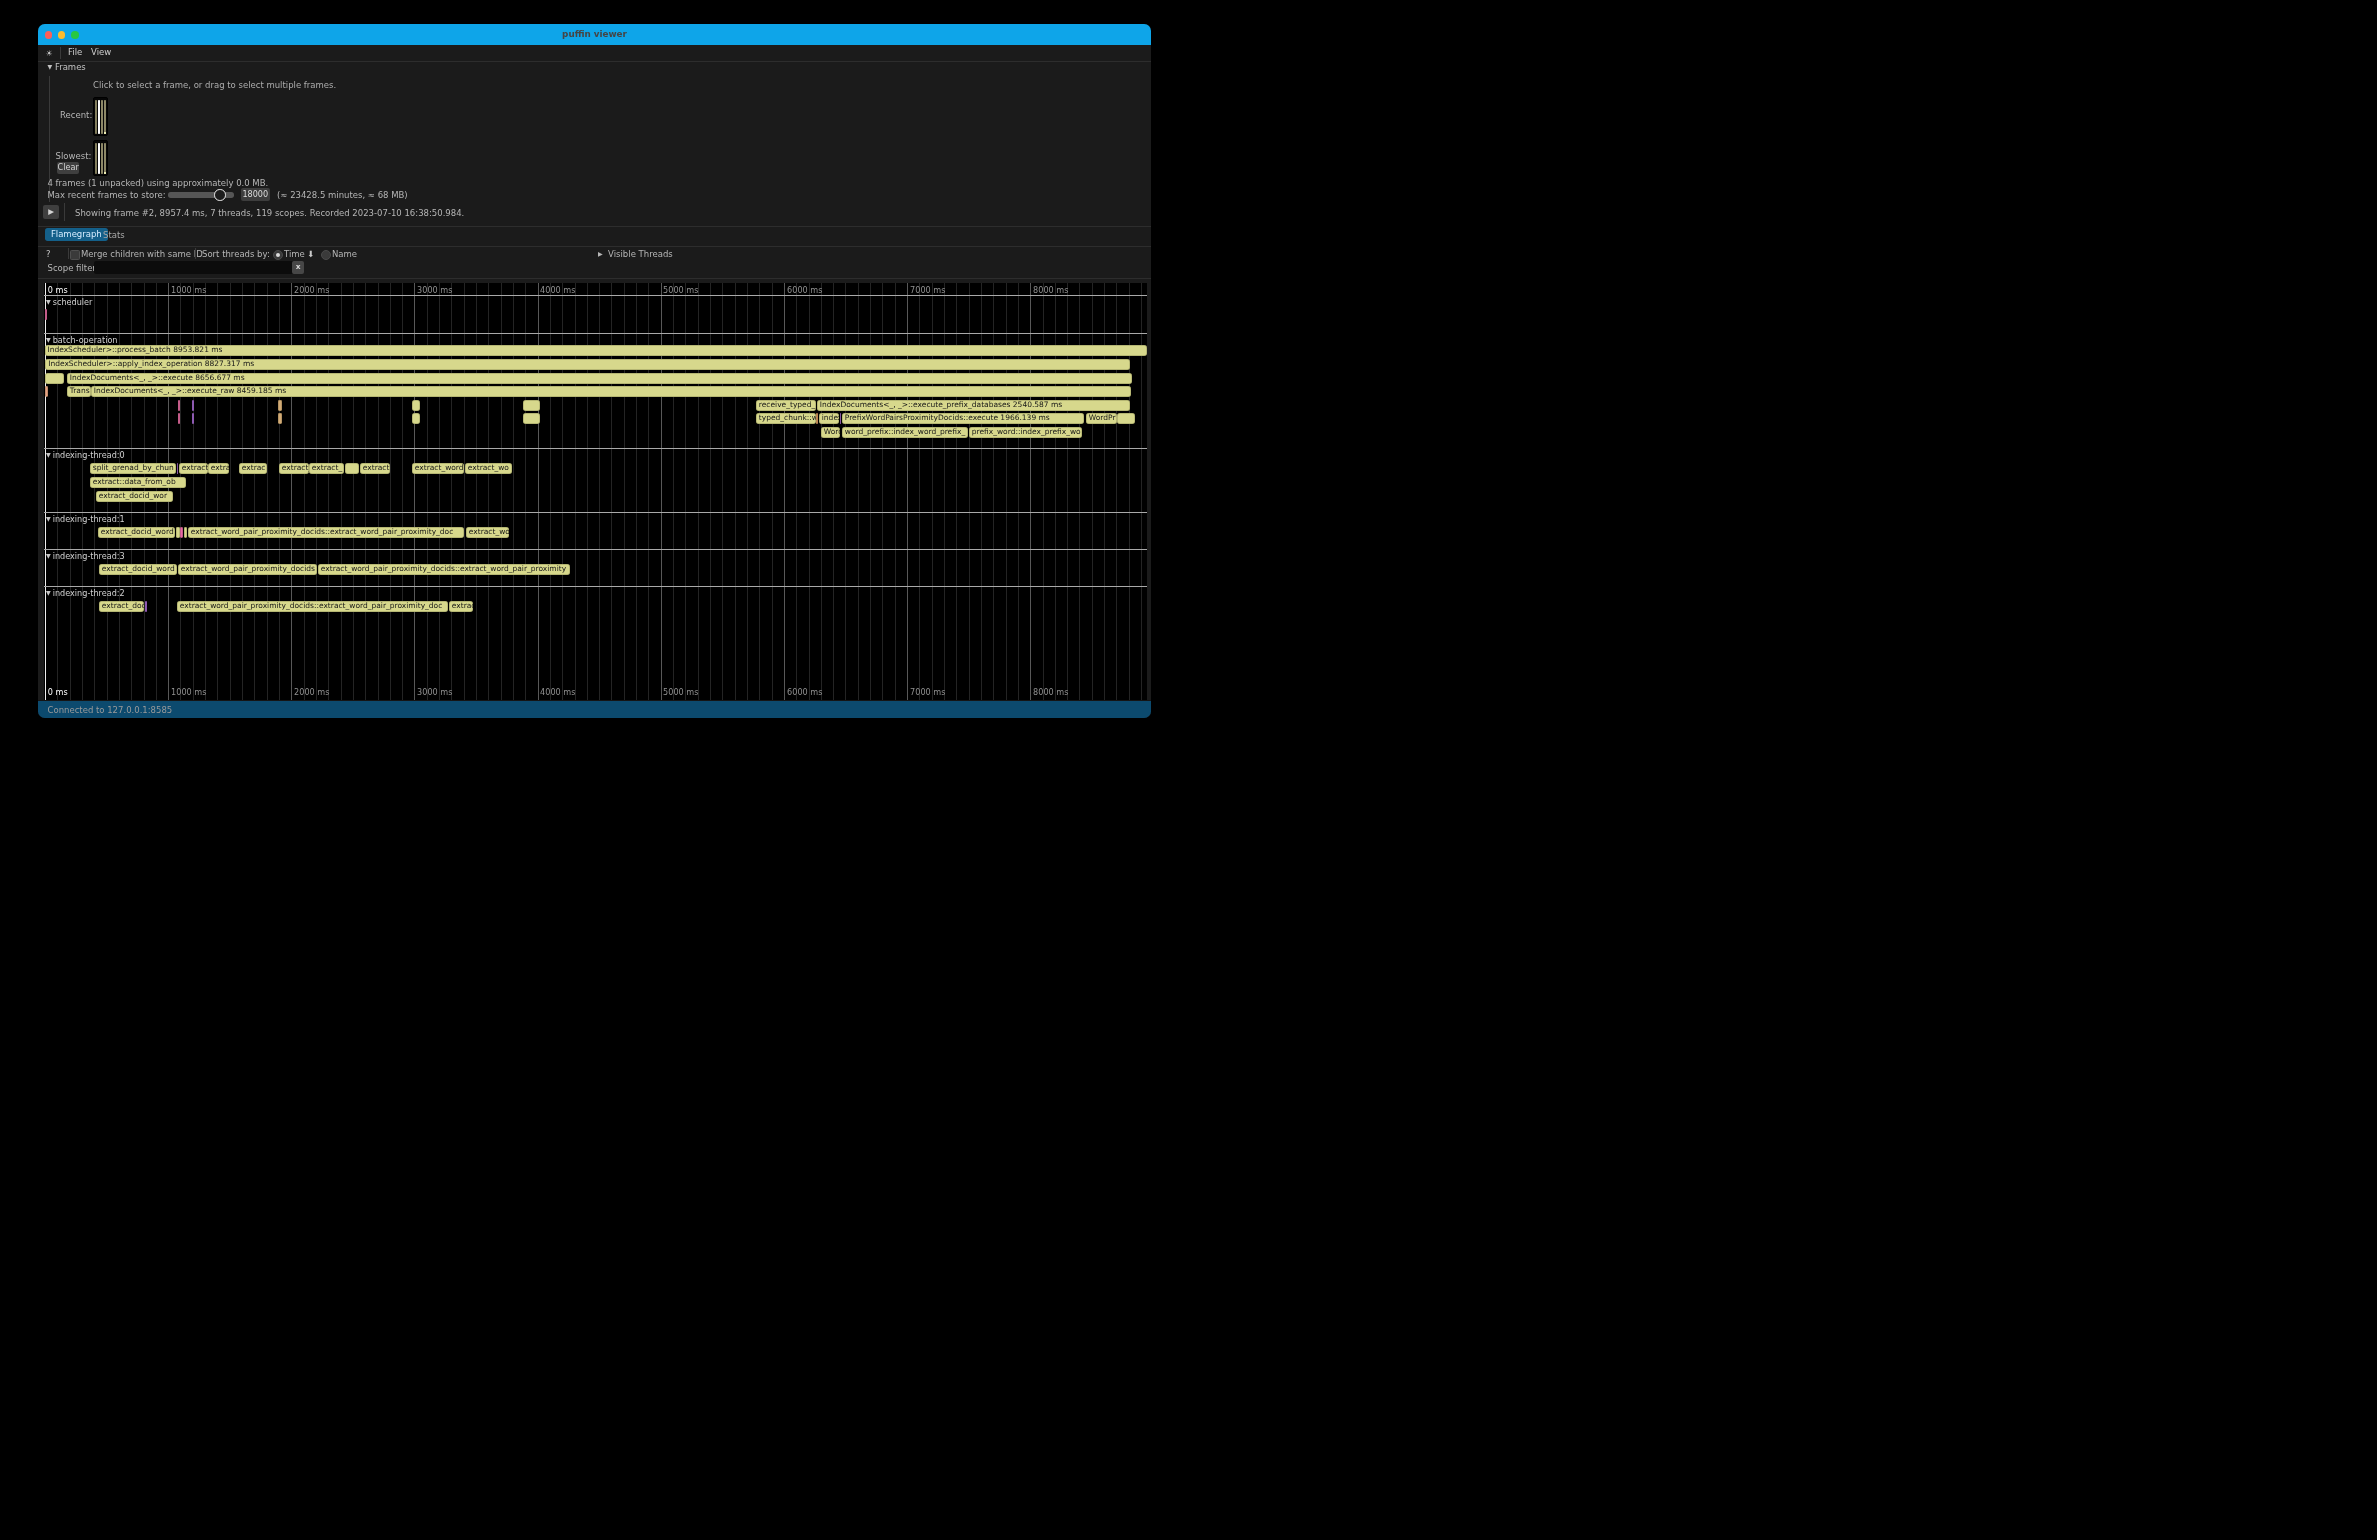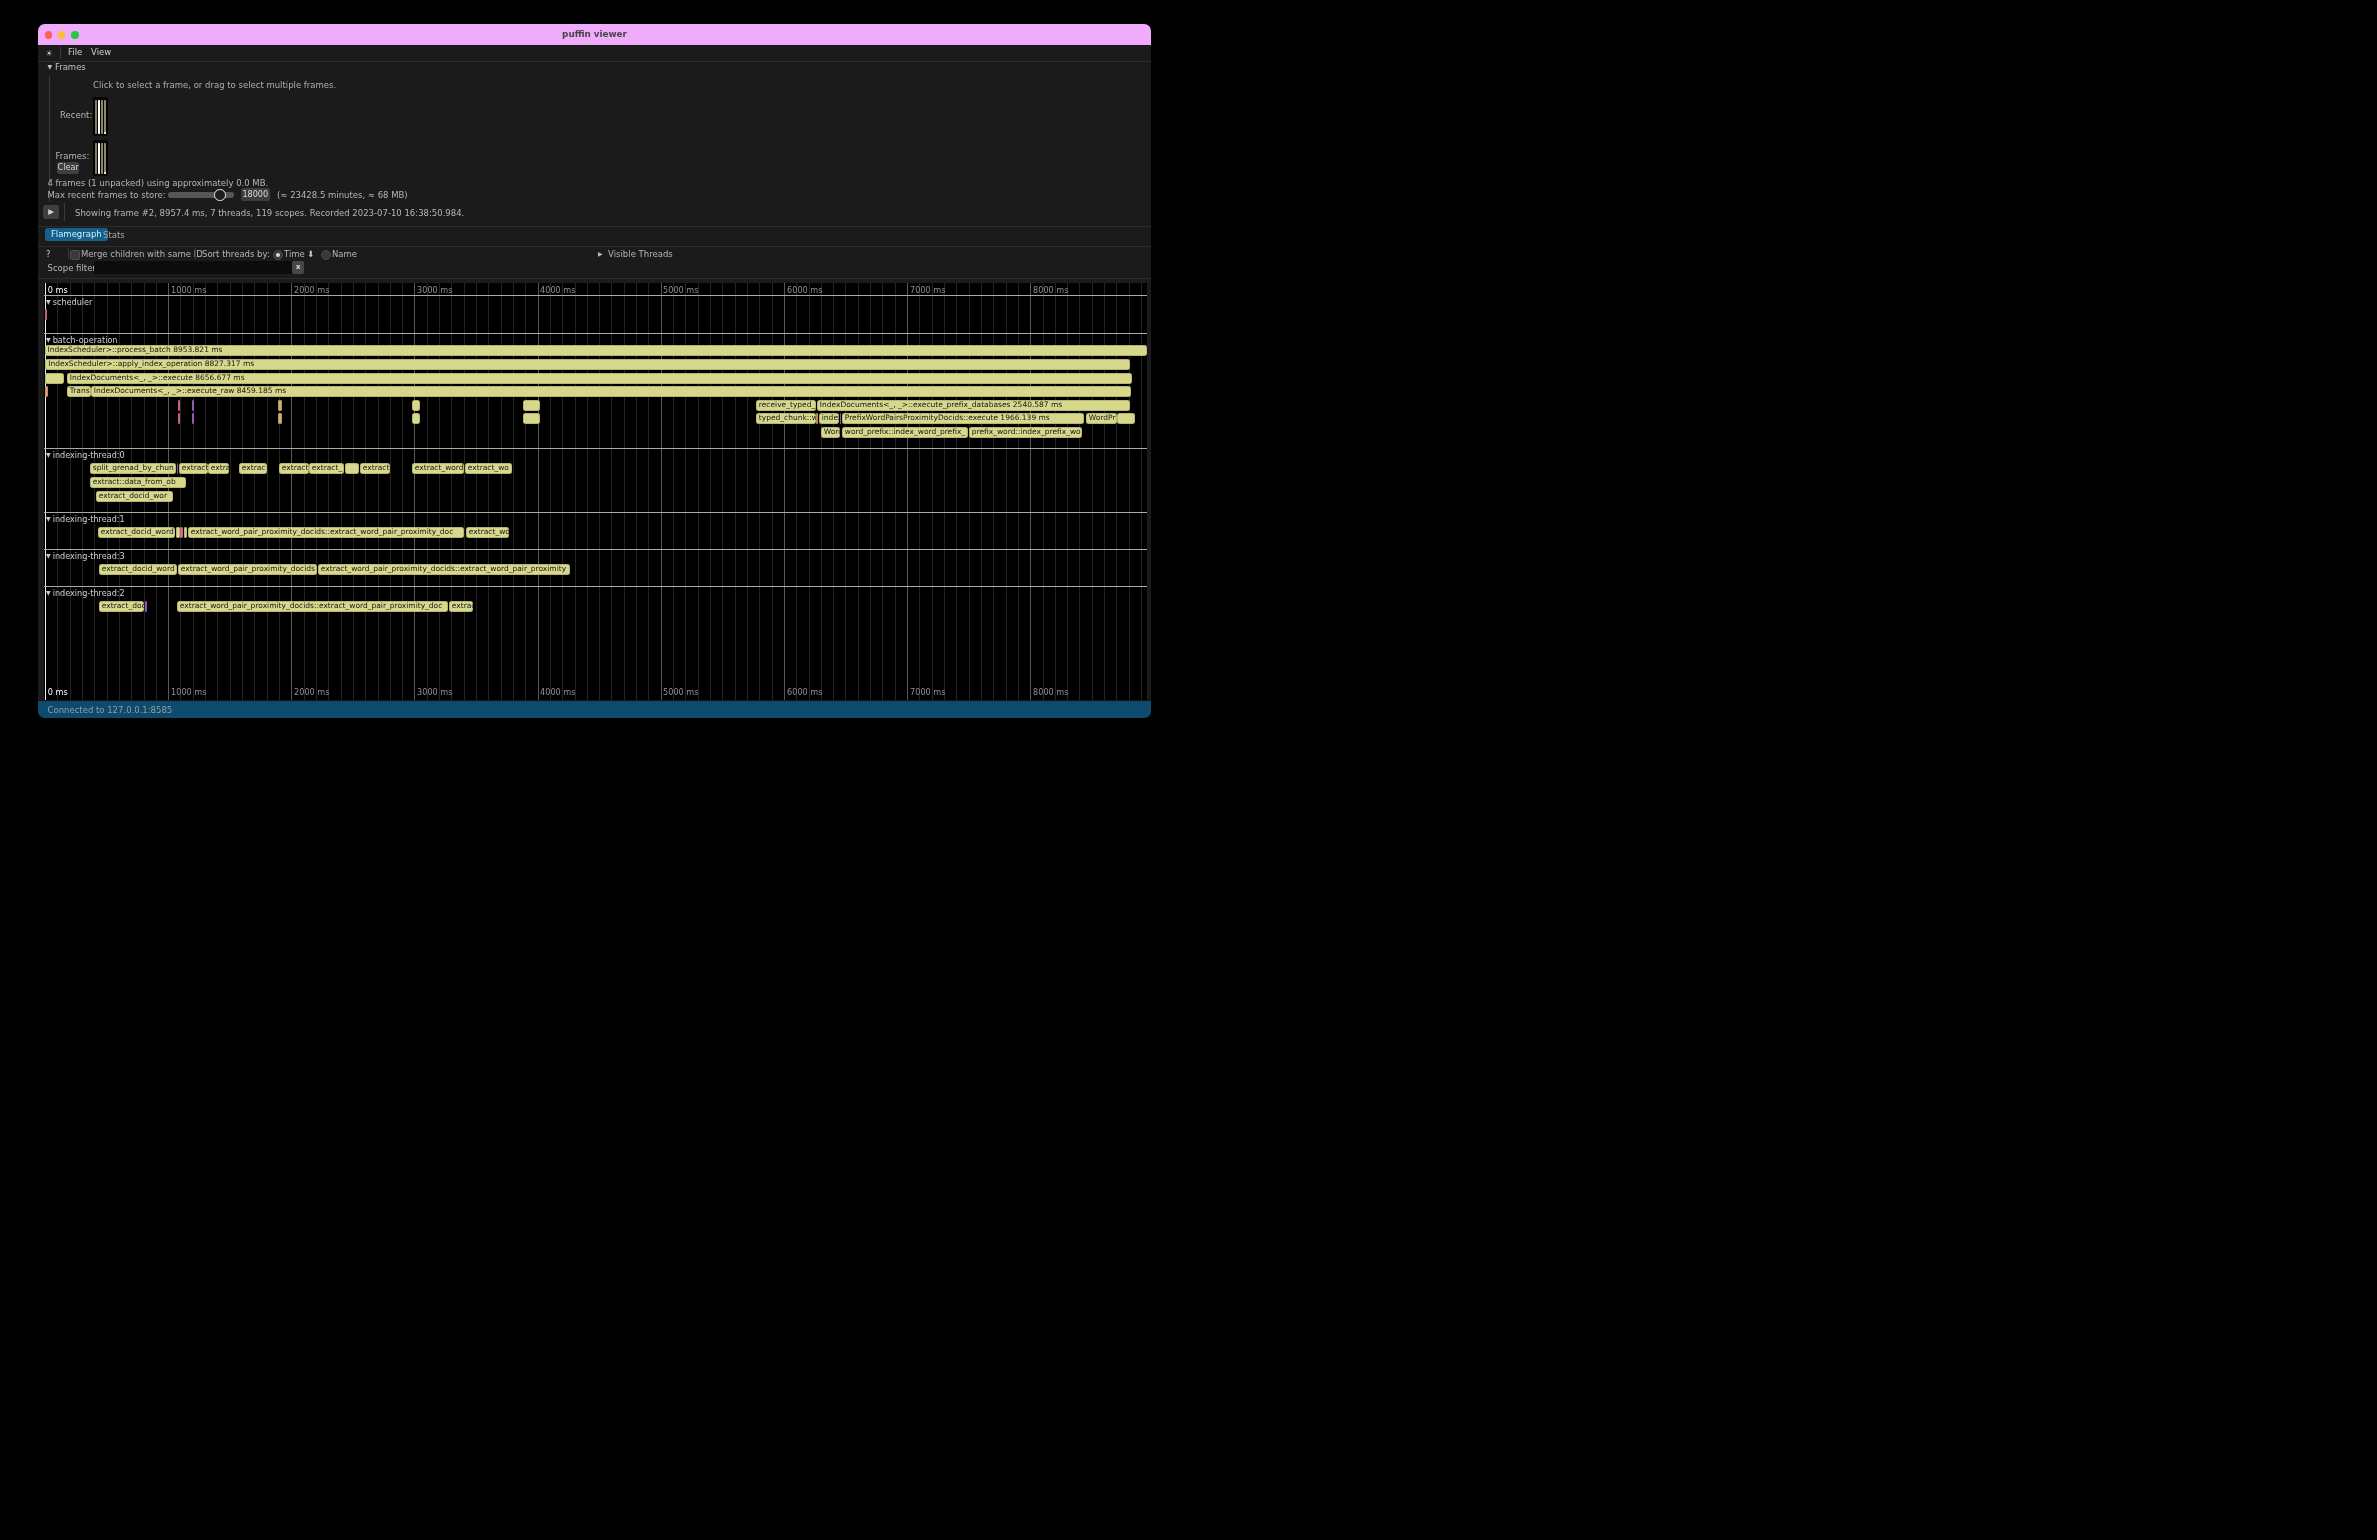--- a/index.html
+++ b/index.html
@@ -1,19 +1,19 @@
 <!DOCTYPE html>
 <html style="font-size:11px"><head>
 <meta charset="utf-8">
 <style>
   html,body{margin:0;padding:0;background:#000;width:1189px;height:770px;
     font-family:"DejaVu Sans","Liberation Sans",sans-serif;}
   .window{position:absolute;left:38px;top:24.4px;width:1113px;height:694px;
     background:#1b1b1b;border-radius:6.8px;overflow:hidden;}
-  .titlebar{position:absolute;left:0;top:0;right:0;height:20.4px;background:#f0abfc;}
+  .titlebar{position:absolute;left:0;top:0;right:0;height:20.4px;background:#0ea5e9;}
   .tl{position:absolute;top:6.8px;width:7.5px;height:7.5px;border-radius:50%;}
   .title{position:absolute;left:0;right:0;top:0;line-height:20.4px;text-align:center;
     font-size:8.8px;font-weight:bold;color:#454545;}
   .menubar{position:absolute;left:0;top:20.4px;right:0;height:16.3px;background:#1b1b1b;
     border-bottom:0.7px solid #2d2d2d;}
   .t{position:absolute;font-size:8.5px;color:#b6b6b6;white-space:nowrap;}
   .vsep{position:absolute;width:0.7px;background:#3a3a3a;}
   .hsep{position:absolute;left:0;right:0;height:0.7px;background:#2d2d2d;}
   .btn{position:absolute;background:#3f3f3f;border-radius:2px;color:#d4d4d4;
     text-align:center;font-size:8.1px;}
@@ -81,21 +81,21 @@
   <span class="t" style="left:55px;top:56px;color:#adadad;">Click to select a frame, or drag to select multiple frames.</span>
 
   <span class="t" style="left:22px;top:86px;">Recent:</span>
   <div class="thumb" style="left:55px;top:73px;height:39px;">
     <div class="b1"></div>
     <div class="b2"></div>
     <div class="b3"></div>
     <div class="b4"></div>
   </div>
 
-  <span class="t" style="left:17.6px;top:127px;">Frames:</span>
+  <span class="t" style="left:17.6px;top:127px;">Slowest:</span>
   <div class="thumb" style="left:55px;top:116px;height:36px;">
     <div class="b1"></div>
     <div class="b2"></div>
     <div class="b3"></div>
     <div class="b4"></div>
   </div>
   <div class="btn" style="left:19px;top:138px;width:22.4px;height:11.5px;line-height:11.5px;">Clear</div>
 
   <span class="t" style="left:9.5px;top:154px;">4 frames (1 unpacked) using approximately 0.0 MB.</span>
 

